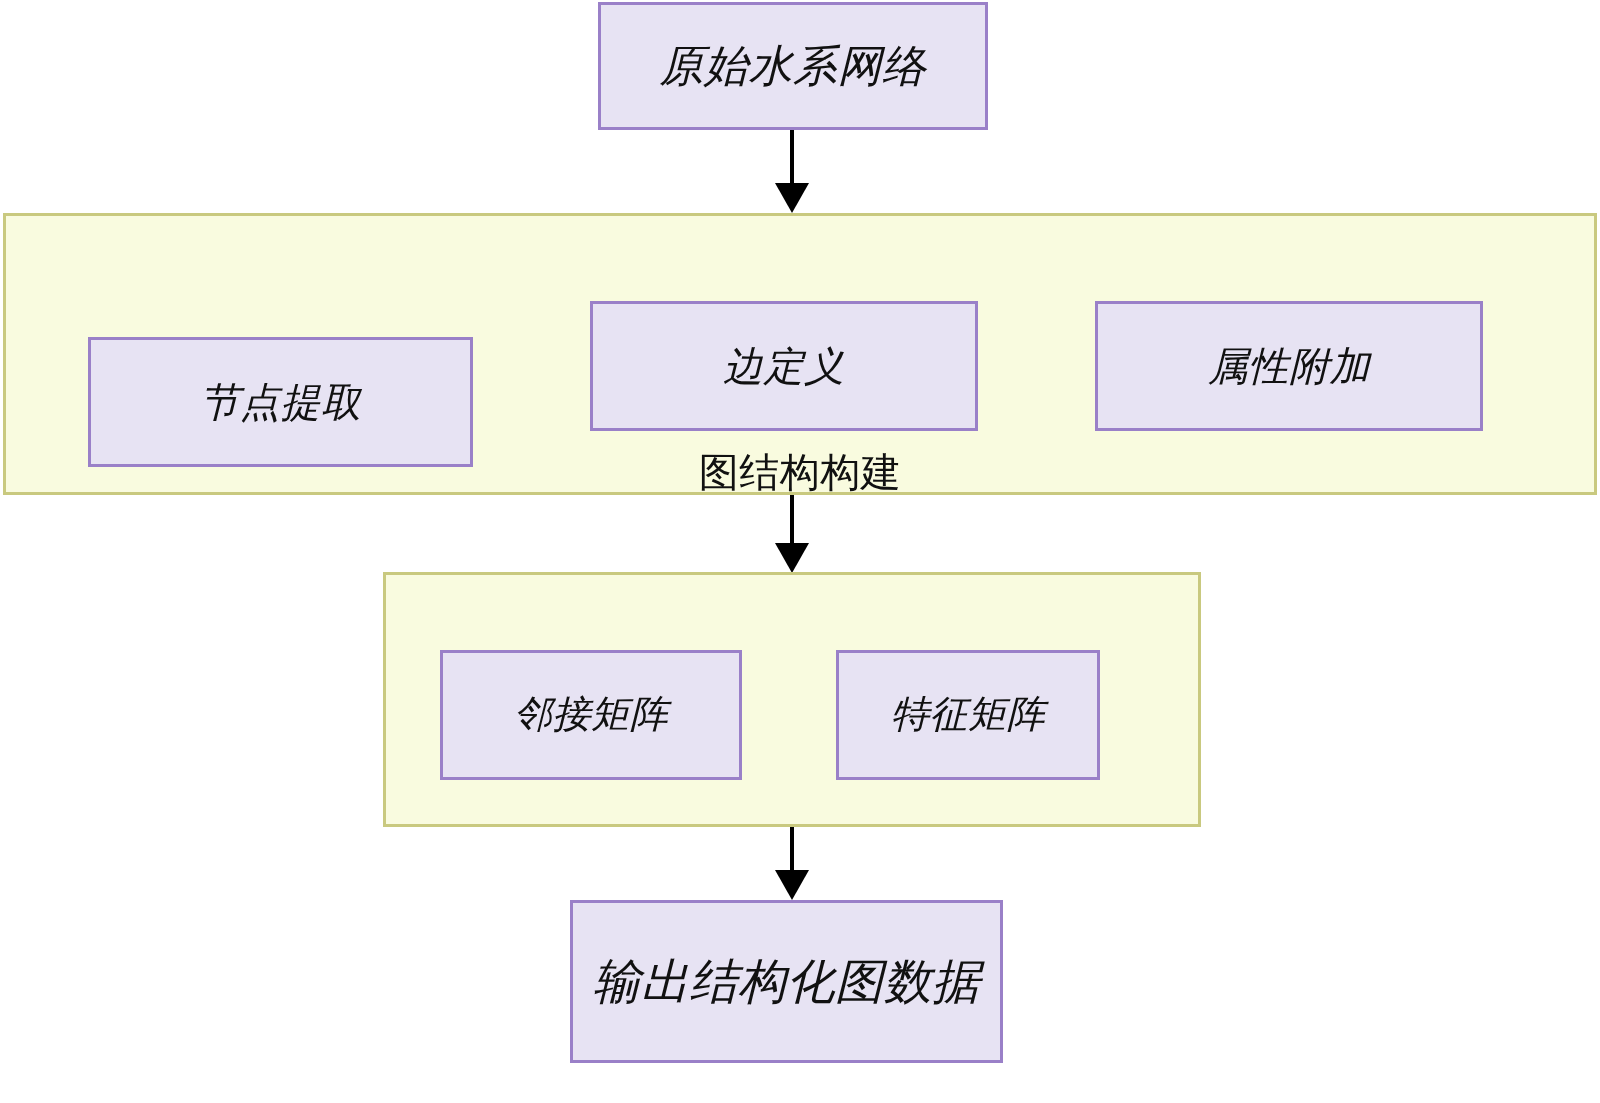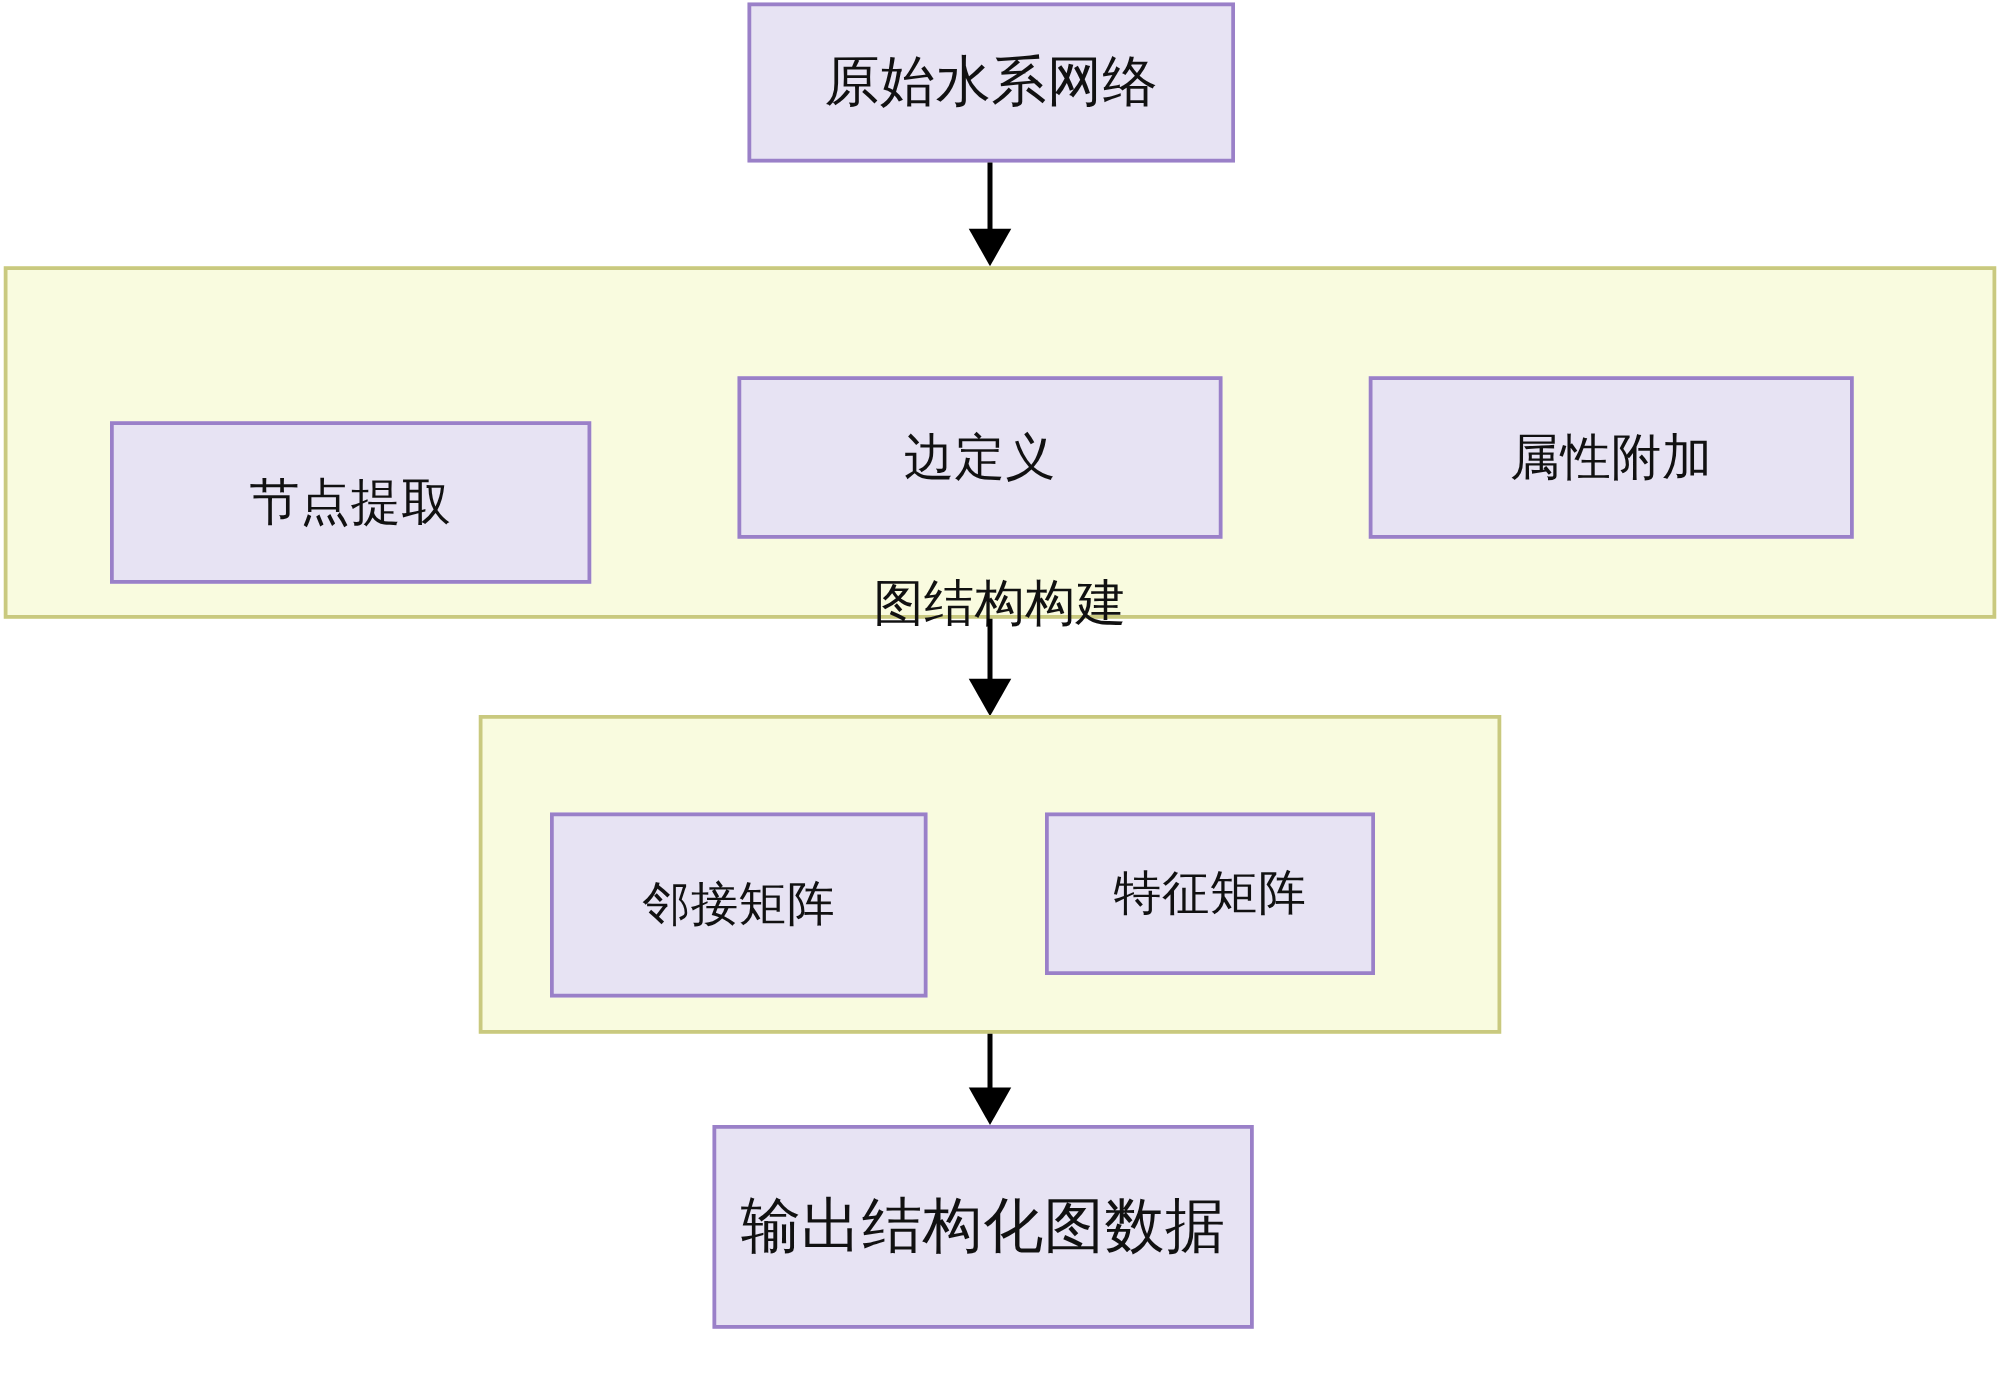--- a/index.html
+++ b/index.html
@@ -28,20 +28,21 @@
     box-sizing: border-box;
     background: #E7E3F3;
     border: 3px solid #9A80C8;
     display: flex;
     align-items: center;
     justify-content: center;
     text-align: center;
     color: #111111;
     line-height: 1.15;
     letter-spacing: 0.5px;
+    font-style: italic;
   }
 
   
   .cluster {
     position: absolute;
     box-sizing: border-box;
     background: #F9FBDF;
     border: 3px solid #C9C97F;
   }
   .cluster-label {
@@ -65,28 +66,28 @@
     width: 0;
     height: 0;
     border-left: 17px solid transparent;
     border-right: 17px solid transparent;
     border-top: 30px solid #000000;
   }
 
   
   #node-source        { left: 598px;  top: 2px;    width: 390px; height: 128px; font-size: 44px; }
   #cluster-graph-build{ left: 3px;    top: 213px;  width: 1594px; height: 282px; }
-  #label-graph-build  { top: 239px;   font-size: 40px; }
+  #label-graph-build  { top: 229px;   font-size: 40px; }
   #node-node-extract  { left: 88px;   top: 301px;  width: 385px; height: 130px; font-size: 40px; margin-top: 36px; }
   #node-edge-define   { left: 590px;  top: 301px;  width: 388px; height: 130px; font-size: 40px; }
   #node-attr-attach   { left = 0; }
   #node-attr-attach   { left: 1095px; top: 301px;  width: 388px; height: 130px; font-size: 40px; }
 
   #cluster-graph-repr { left: 383px;  top: 572px;  width: 818px; height: 255px; }
-  #node-adj-matrix    { left: 440px;  top: 650px;  width: 302px; height: 148px; font-size: 38px; }
+  #node-adj-matrix    { left: 440px;  top: 650px;  width: 302px; height: 130px; font-size: 38px; }
   #node-feat-matrix   { left: 836px;  top: 650px;  width: 264px; height: 130px; font-size: 38px; }
 
   #node-output        { left: 570px;  top: 900px;  width: 433px; height: 163px; font-size: 48px; }
 
   
   #edge1-line { left: 790px; top: 130px; height: 56px; }
   #edge1-head { left: 775px; top: 183px; }
   
   #edge2-line { left: 790px; top: 495px; height: 51px; }
   #edge2-head { left: 775px; top: 543px; }

